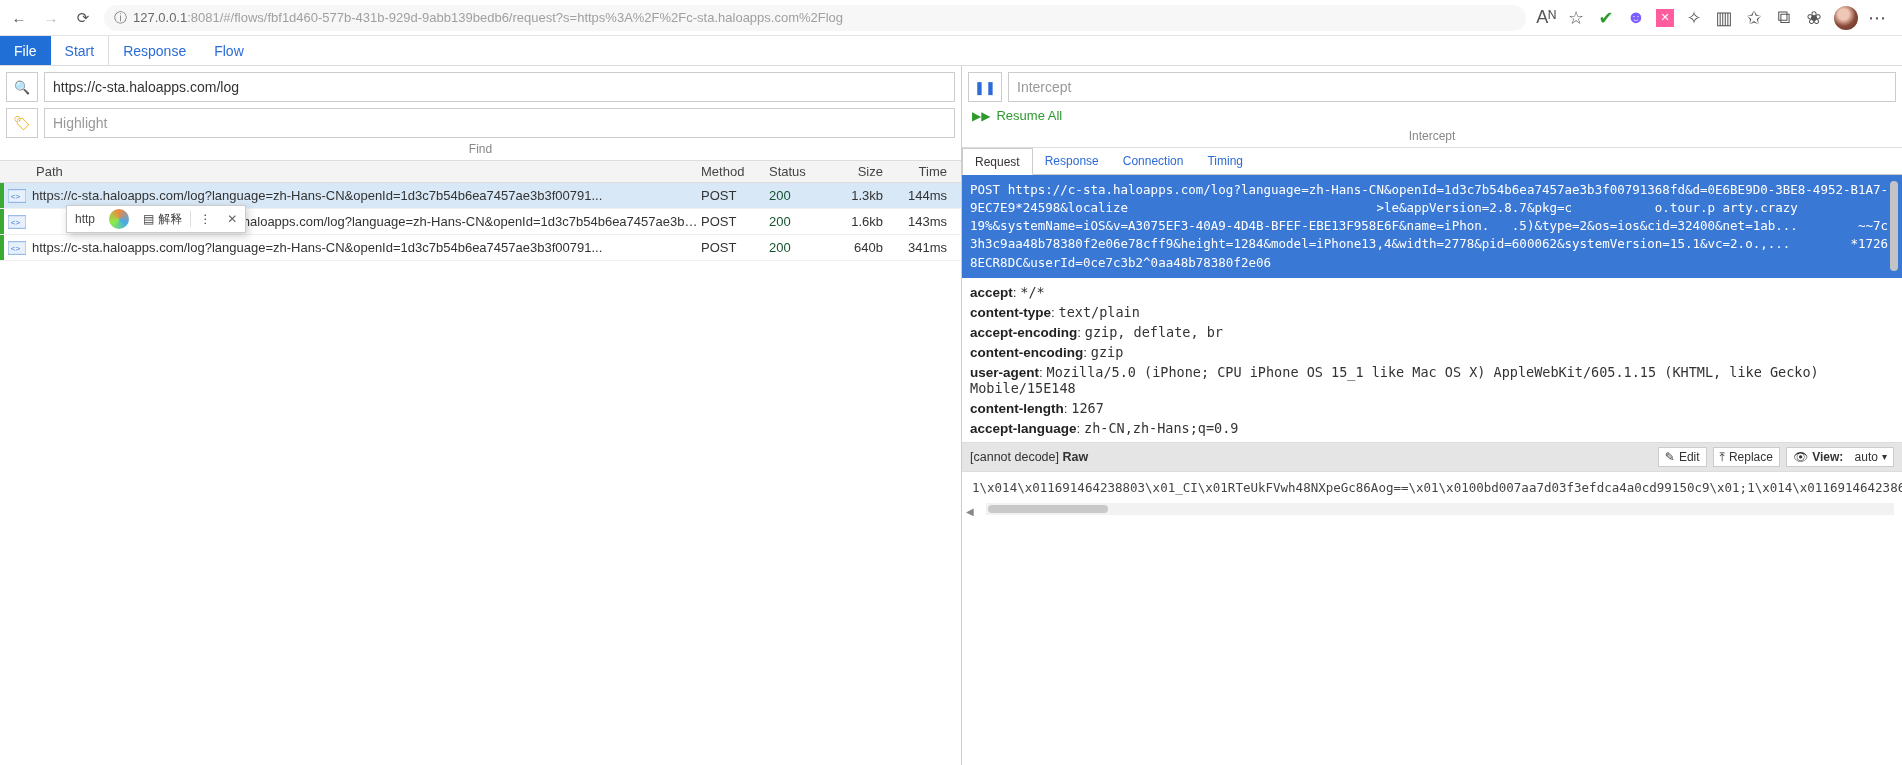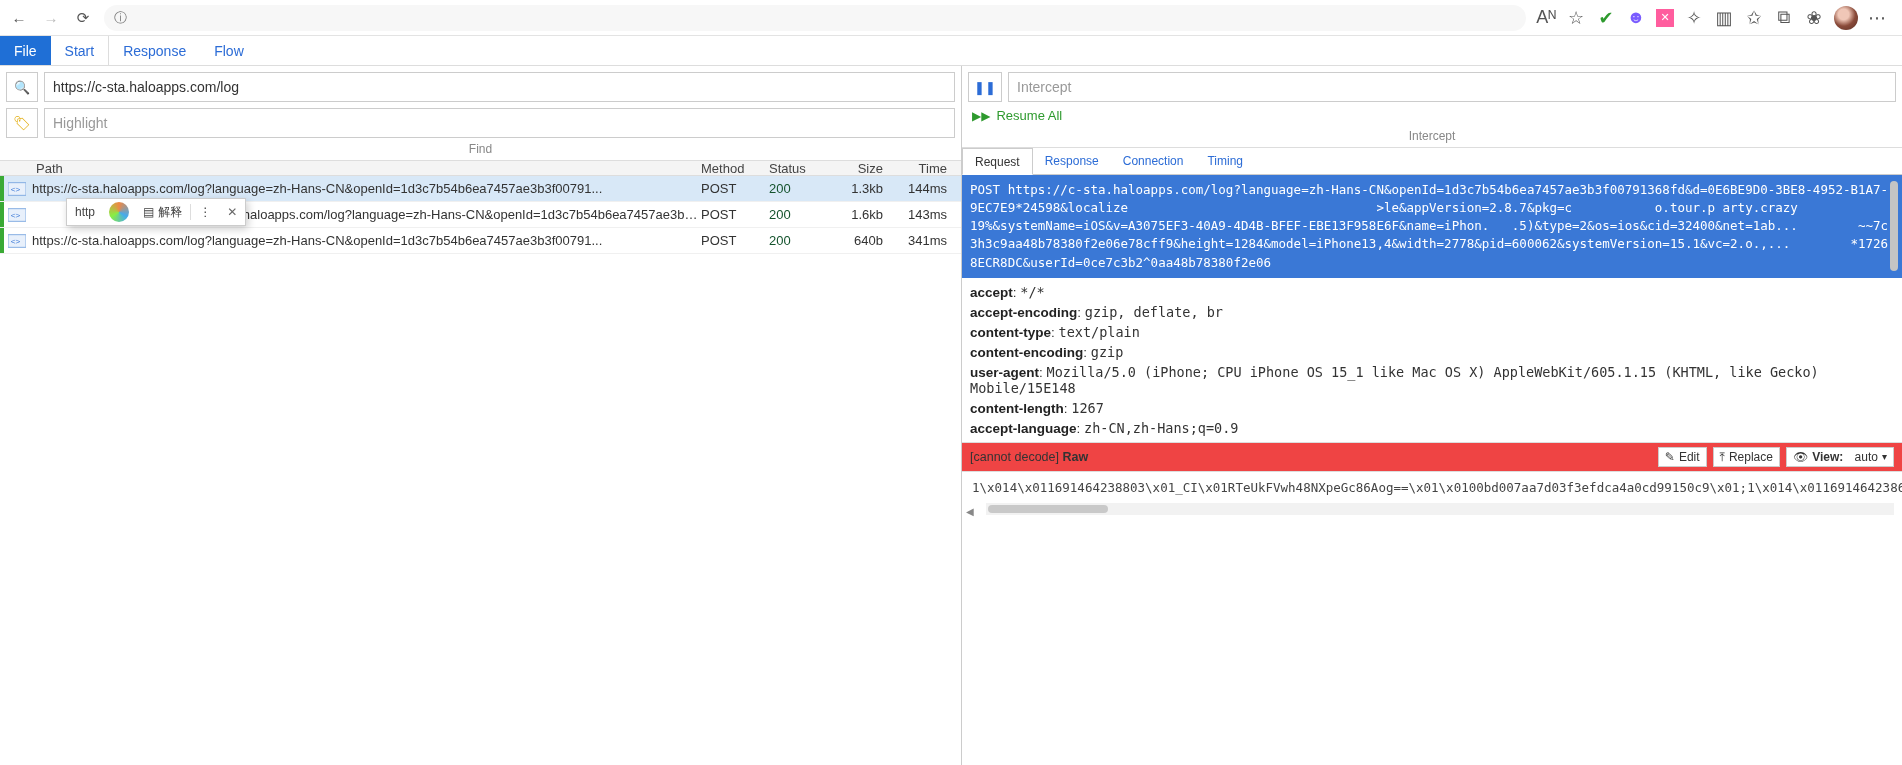--- a/index.html
+++ b/index.html
@@ -27,21 +27,21 @@
 .right-pane { flex: 1; display: flex; flex-direction: column; overflow: hidden; }
 
 .filter-rows { padding: 6px 6px 2px 6px; display: flex; flex-direction: column; gap: 6px; }
 .filter-row { display: flex; gap: 6px; }
 .sq-btn { width: 32px; height: 30px; border: 1px solid #ccc; background: #fff; display: flex; align-items: center; justify-content: center; color: #555; cursor: pointer; }
 .sq-btn .y { color: #e0a800; font-size: 14px; }
 .filter-input { flex: 1; height: 30px; border: 1px solid #ccc; padding: 0 8px; font-size: 14px; color: #333; }
 .filter-input::placeholder { color: #999; }
 .panel-label { text-align: center; font-size: 12px; color: #888; padding: 2px 0 4px 0; }
 
-.flow-header { display: flex; font-size: 13px; color: #444; background: #f4f4f4; border-top: 1px solid #ddd; border-bottom: 1px solid #ddd; height: 16px; align-items: center; }
+.flow-header { display: flex; font-size: 13px; color: #444; background: #f4f4f4; border-top: 1px solid #ddd; border-bottom: 1px solid #ddd; height: 23px; align-items: center; }
 .col-icon { width: 30px; }
 .col-path { flex: 1; padding-left: 6px; }
 .col-method { width: 68px; }
 .col-status { width: 58px; }
 .col-size { width: 62px; text-align: right; padding-right: 6px; }
 .col-time { width: 72px; text-align: right; padding-right: 14px; }
 
 .flow-list { flex: 1; overflow-y: auto; position: relative; }
 .flow-row { display: flex; align-items: center; height: 26px; font-size: 13px; border-bottom: 1px solid #f0f0f0; }
 .flow-row.selected { background: #d8e8f7; }
@@ -70,21 +70,21 @@
 .detail-tabs .tab { padding: 0 12px; display: flex; align-items: center; color: #2c6cd6; cursor: pointer; }
 .detail-tabs .tab.active { background: #fff; border: 1px solid #ccc; border-bottom: 1px solid #fff; margin-bottom: -1px; color: #333; }
 
 .detail-body { flex: 1; overflow-y: auto; font-size: 13px; position: relative; }
 .req-line { background: #3a78d6; color: #fff; font-family: Consolas, monospace; font-size: 12.5px; padding: 6px 8px; line-height: 1.45; word-break: break-all; white-space: pre-wrap; }
 .headers { padding: 4px 8px; font-size: 13.5px; }
 .hdr { padding: 2px 0; }
 .hdr .k { font-weight: 600; color: #222; }
 .hdr .v { font-family: Consolas, monospace; color: #333; }
 
-.body-bar { display: flex; align-items: center; justify-content: space-between; border-top: 1px solid #ddd; border-bottom: 1px solid #ddd; background: #ef4444; padding: 4px 8px; font-size: 12.5px; }
+.body-bar { display: flex; align-items: center; justify-content: space-between; border-top: 1px solid #ddd; border-bottom: 1px solid #ddd; background: #e5e5e5; padding: 4px 8px; font-size: 12.5px; }
 .body-bar .left { color: #333; }
 .body-bar .left b { font-weight: 700; }
 .body-bar .right { display: flex; gap: 6px; }
 .mini-btn { border: 1px solid #ccc; background: #fff; padding: 2px 6px; display: flex; align-items: center; gap: 4px; font-size: 12px; color: #333; cursor: pointer; }
 .mini-btn .caret { font-size: 10px; }
 
 .body-content { font-family: Consolas, monospace; font-size: 12.5px; color: #444; padding: 8px 10px; white-space: nowrap; overflow-x: auto; }
 .hscroll { height: 12px; background: #f2f2f2; position: relative; margin: 0 8px 6px 8px; }
 .hscroll .thumb { position: absolute; left: 2px; top: 2px; height: 8px; width: 120px; background: #c9c9c9; border-radius: 4px; }
 .vscroll { position: absolute; right: 2px; top: 0; width: 10px; height: 120px; }
@@ -93,20 +93,21 @@
 </style>
 </head>
 <body>
 
 <div class="browser-chrome">
   <div class="nav-btn">←</div>
   <div class="nav-btn disabled">→</div>
   <div class="nav-btn">⟳</div>
   <div class="addr-wrap">
     <span class="info">ⓘ</span>
+    <span class="addr-text"><span>127.0.0.1</span><span class="dim">:8081/#/flows/fbf1d460-577b-431b-929d-9abb139bedb6/request?s=https%3A%2F%2Fc-sta.haloapps.com%2Flog</span></span>
   </div>
   <div class="chrome-right">
     <div class="ico">Aᴺ</div>
     <div class="ico">☆</div>
     <div class="ico" style="color:#2e9a2e">✔</div>
     <div class="ico" style="color:#7a5cff">☻</div>
     <div class="ico" style="background:#ff5d9e;color:#fff;width:18px;height:18px;font-size:11px">✕</div>
     <div class="ico">✧</div>
     <div class="ico">▥</div>
     <div class="ico">✩</div>
@@ -229,22 +230,22 @@
         <div class="tab active">Request</div>
         <div class="tab">Response</div>
         <div class="tab">Connection</div>
         <div class="tab">Timing</div>
       </div>
 
       <div class="detail-body">
         <div class="req-line">POST https://c-sta.haloapps.com/log?language=zh-Hans-CN&amp;openId=1d3c7b54b6ea7457ae3b3f00791368fd&amp;d=0E6BE9D0-3BE8-4952-B1A7-9EC7E9*24598&amp;localize                                 &gt;le&amp;appVersion=2.8.7&amp;pkg=c           o.tour.p arty.crazy                              19%&amp;systemName=iOS&amp;v=A3075EF3-40A9-4D4B-BFEF-EBE13F958E6F&amp;name=iPhon.   .5)&amp;type=2&amp;os=ios&amp;cid=32400&amp;net=1ab...        ~~7c3h3c9aa48b78380f2e06e78cff9&amp;height=1284&amp;model=iPhone13,4&amp;width=2778&amp;pid=600062&amp;systemVersion=15.1&amp;vc=2.o.,...        *17268ECR8DC&amp;userId=0ce7c3b2^0aa48b78380f2e06</div>
         <div class="headers">
           <div class="hdr"><span class="k">accept</span>: <span class="v">*/*</span></div>
+          <div class="hdr"><span class="k">content-type</span>: <span class="v">text/plain</span></div>
           <div class="hdr"><span class="k">accept-encoding</span>: <span class="v">gzip, deflate, br</span></div>
-          <div class="hdr"><span class="k">content-type</span>: <span class="v">text/plain</span></div>
           <div class="hdr"><span class="k">content-encoding</span>: <span class="v">gzip</span></div>
           <div class="hdr"><span class="k">user-agent</span>: <span class="v">Mozilla/5.0 (iPhone; CPU iPhone OS 15_1 like Mac OS X) AppleWebKit/605.1.15 (KHTML, like Gecko) Mobile/15E148</span></div>
           <div class="hdr"><span class="k">content-length</span>: <span class="v">1267</span></div>
           <div class="hdr"><span class="k">accept-language</span>: <span class="v">zh-CN,zh-Hans;q=0.9</span></div>
         </div>
 
         <div class="body-bar">
           <div class="left"><span>[cannot decode]</span> <b>Raw</b></div>
           <div class="right">
             <div class="mini-btn">

